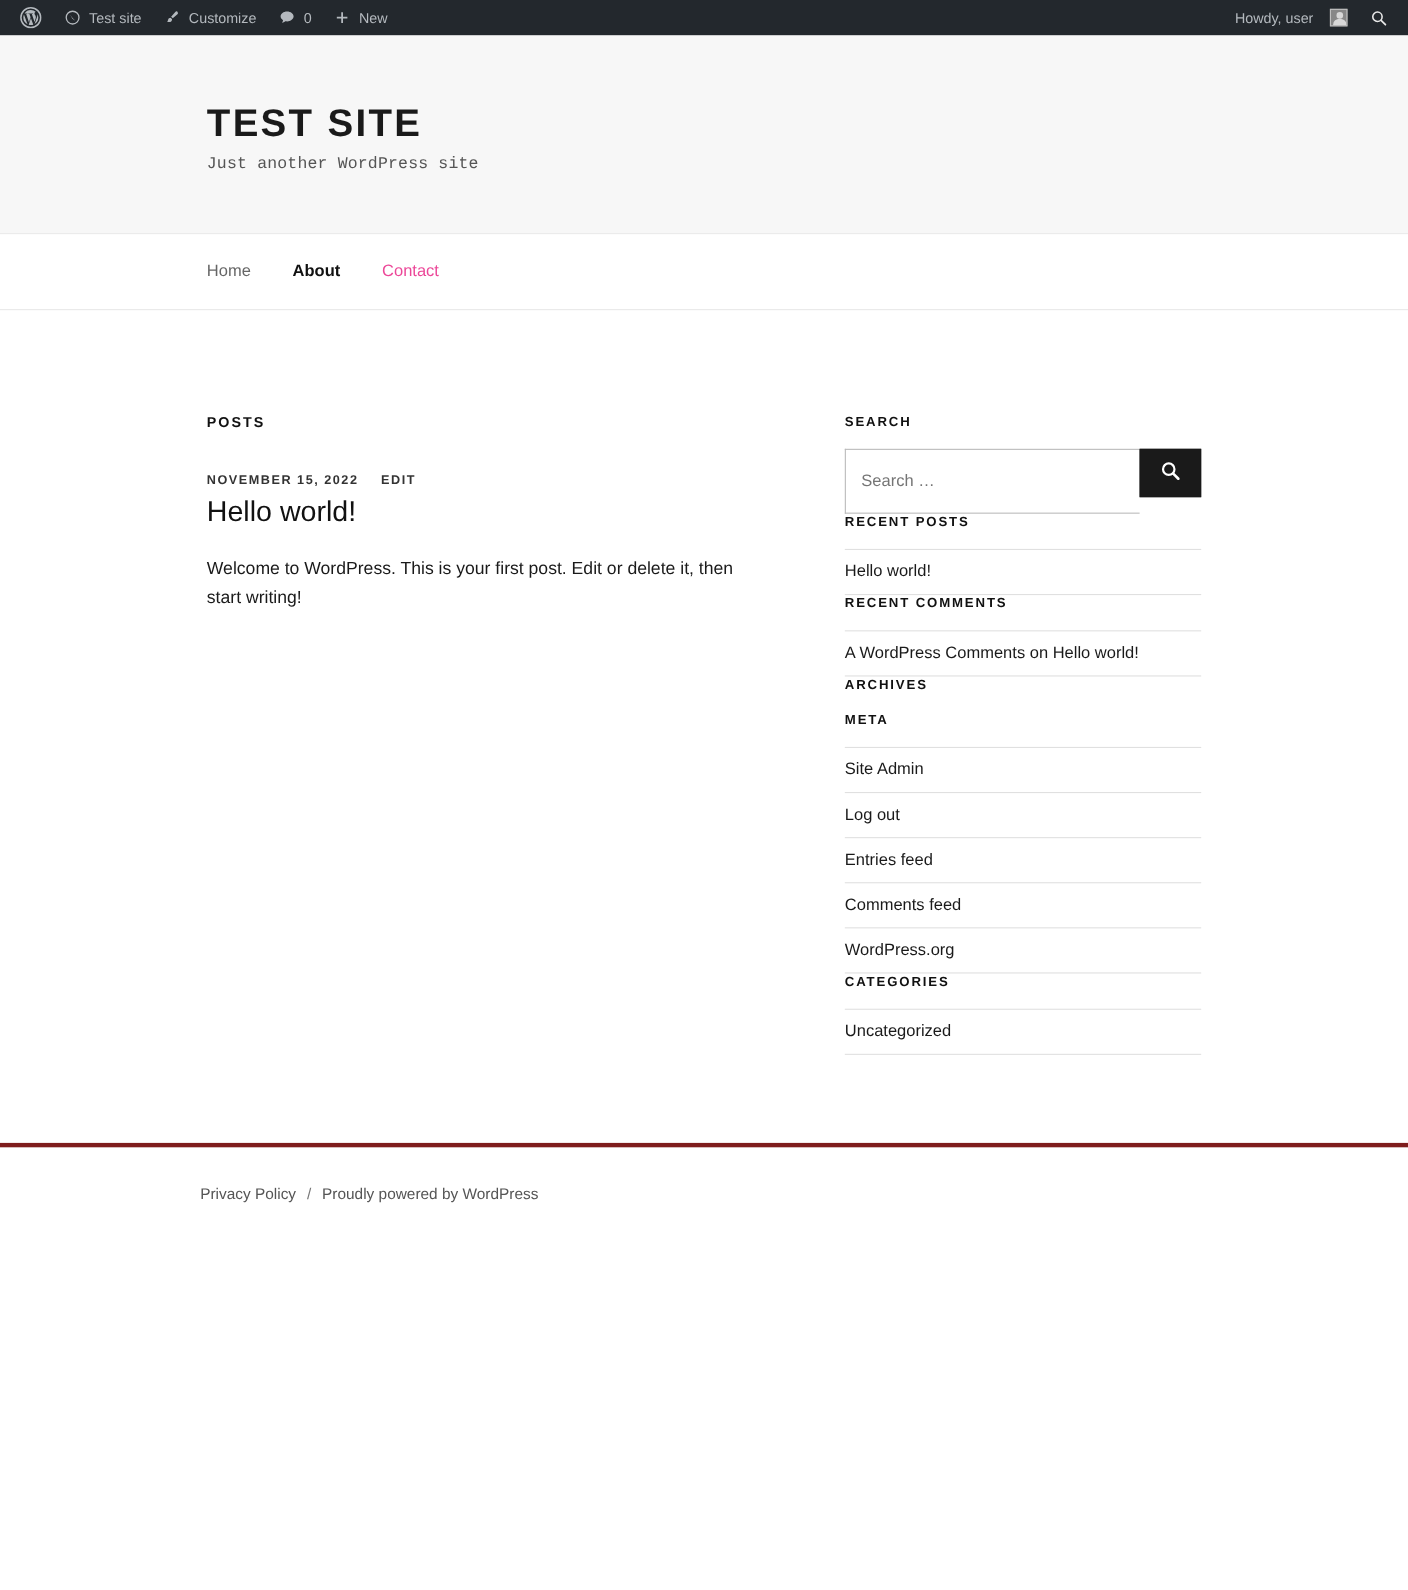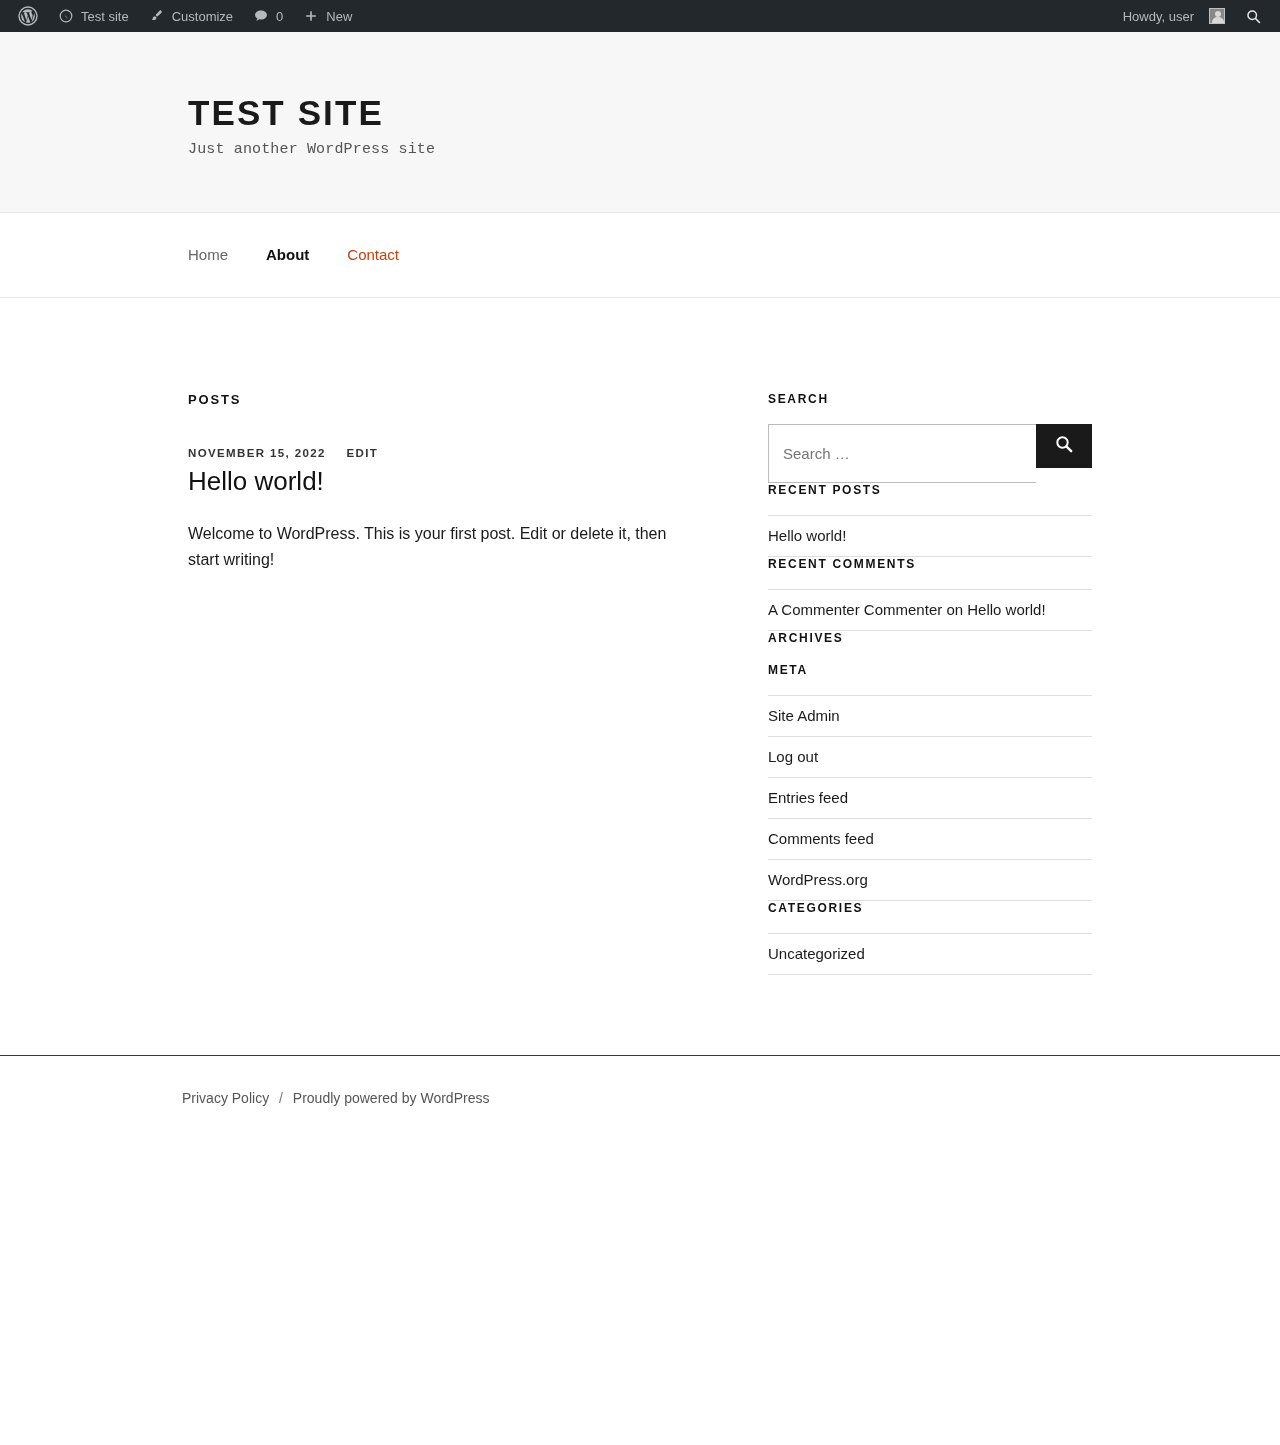--- a/index.html
+++ b/index.html
@@ -98,27 +98,27 @@
   .main-nav {
     border-bottom: 1px solid #e8e8e8;
     background: #fff;
   }
   .main-nav ul {
     list-style: none;
     margin: 0;
     padding: 0 0 0 188px;
     display: flex;
     align-items: center;
-    height: 84px;
+    height: 68px;
   }
   .main-nav li { margin-right: 38px; }
   .main-nav a {
     text-decoration: none;
     font-size: 15px;
-    color: #c2410c;
+    color: #ec4899;
     font-weight: normal;
   }
   .main-nav a.current { font-weight: bold; color: #111; }
   .main-nav a.home { color: #666; }
 
   
   .content-area {
     display: flex;
     padding-top: 94px;
     padding-left: 188px;
@@ -207,21 +207,21 @@
     border-bottom: 1px solid #e0e0e0;
     padding: 11px 0 12px 0;
     font-size: 15px;
     color: #1a1a1a;
   }
   .widget ul li:first-child { border-top: 1px solid #e0e0e0; }
   .widget ul li a { color: #1a1a1a; text-decoration: none; }
 
   
   .site-footer {
-    border-top: 1px solid #7f1d1d;
+    border-top: 4px solid #7f1d1d;
     margin-top: 80px;
     padding: 34px 0 40px 0;
   }
   .footer-inner {
     padding-left: 182px;
     font-size: 14px;
     color: #555;
   }
   .footer-inner a { color: #555; text-decoration: none; }
   .footer-sep { margin: 0 6px; color: #777; }
@@ -350,21 +350,21 @@
         <li>
           <a href="#">Hello world!</a>
         </li>
       </ul>
     </section>
 
     <section class="widget widget-recent-comments">
       <h2 class="widget-title">Recent Comments</h2>
       <ul>
         <li>
-          <a href="#">A Commenter Commenter</a>
+          <a href="#">A WordPress Comments</a>
           <span>on</span>
           <a href="#">Hello world!</a>
         </li>
       </ul>
     </section>
 
     <section class="widget">
       <h2 class="widget-title">Archives</h2>
     </section>
 

